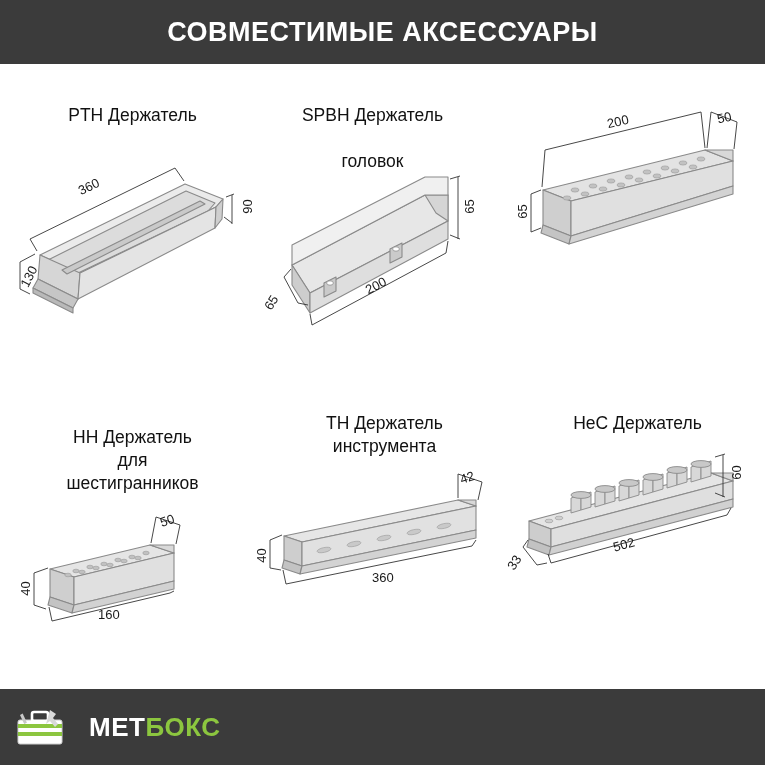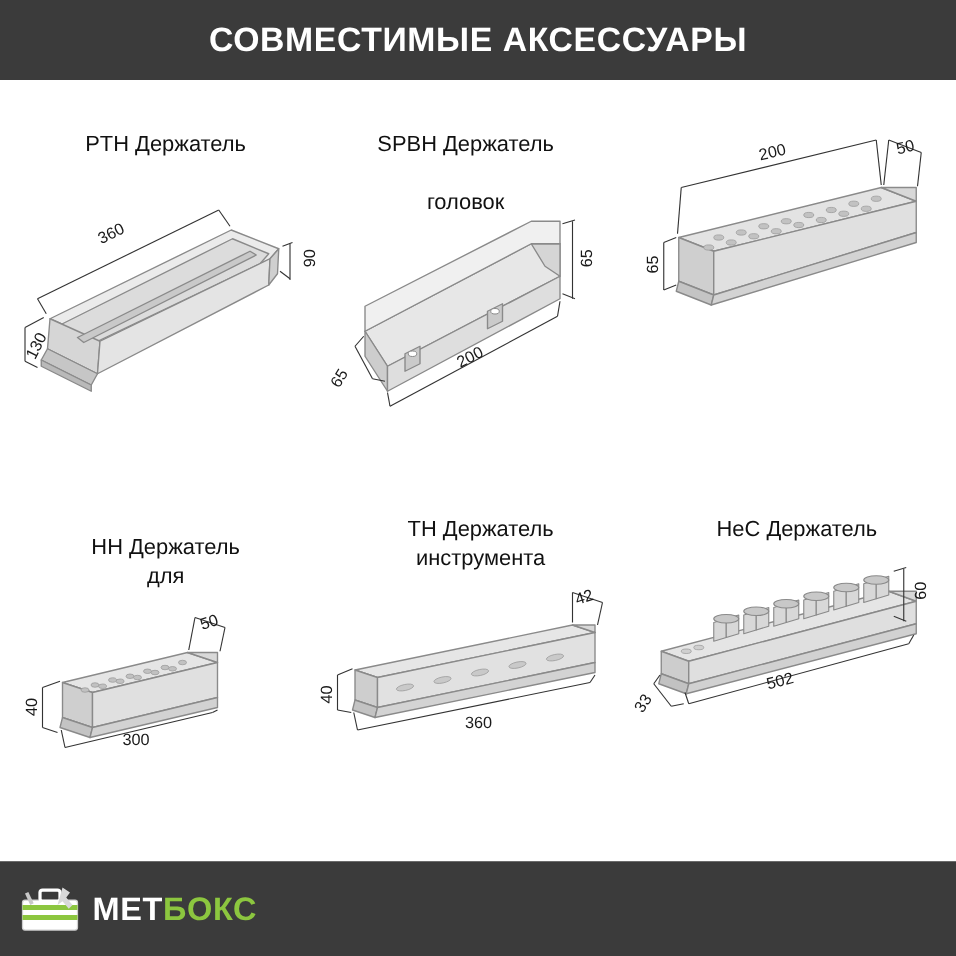--- a/index.html
+++ b/index.html
@@ -74,21 +74,21 @@
     width: 765px;
     height: 76px;
     background: #3b3b3b;
     display: flex;
     align-items: center;
   }
   .logo {
     margin-left: 14px;
     display: flex;
     align-items: center;
-    gap: 8px;
+    gap: 23px;
   }
   .logo-mark {
     width: 52px;
     height: 42px;
     position: relative;
   }
   .logo-text {
     color: #ffffff;
     font-size: 26px;
     font-weight: bold;
@@ -245,20 +245,21 @@
       <div class="dim" style="left:202px; top:6px; transform:rotate(-13deg);">50</div>
       <div class="dim" style="left:0px; top:100px; transform:rotate(-90deg);">65</div>
     </div>
   </div>
 
   <div class="cell" style="left:10px; top:334px; width:245px;margin-top:28px;">
     <div class="cell-title">
       <span class="code">HH</span>
       <span>Держатель</span><br>
       <span>для</span><br>
+      <span>шестигранников</span>
     </div>
     <div class="art" style="height:160px;">
       <svg width="245" height="160" viewBox="0 0 245 160">
         <g stroke="#8a8a8a" stroke-width="1.1" stroke-linejoin="round">
 
           <polygon points="40,74 140,50 164,58 64,82" fill="#e5e5e5"></polygon>
 
           <polygon points="40,74 64,82 64,110 40,102" fill="#cfcfcf"></polygon>
           <polygon points="64,82 164,58 164,86 64,110" fill="#e0e0e0"></polygon>
 
@@ -288,21 +289,21 @@
           <line x1="24" y1="78" x2="24" y2="110"></line>
           <line x1="24" y1="78" x2="38" y2="73"></line>
           <line x1="24" y1="110" x2="36" y2="114"></line>
           <line x1="42" y1="126" x2="160" y2="98"></line>
           <line x1="42" y1="126" x2="39" y2="112"></line>
           <line x1="160" y1="98" x2="164" y2="96"></line>
         </g>
       </svg>
       <div class="dim" style="left:150px; top:18px; transform:rotate(-18deg);">50</div>
       <div class="dim" style="left:8px; top:86px; transform:rotate(-90deg);">40</div>
-      <div class="dim" style="left:88px; top:112px;">300</div>
+      <div class="dim" style="left:88px; top:112px;">160</div>
     </div>
   </div>
 
   <div class="cell" style="left:262px; top:348px; width:245px;">
     <div class="cell-title">
       <span class="code">TH</span>
       <span>Держатель</span><br>
       <span>инструмента</span>
     </div>
     <div class="art" style="height:160px;">

